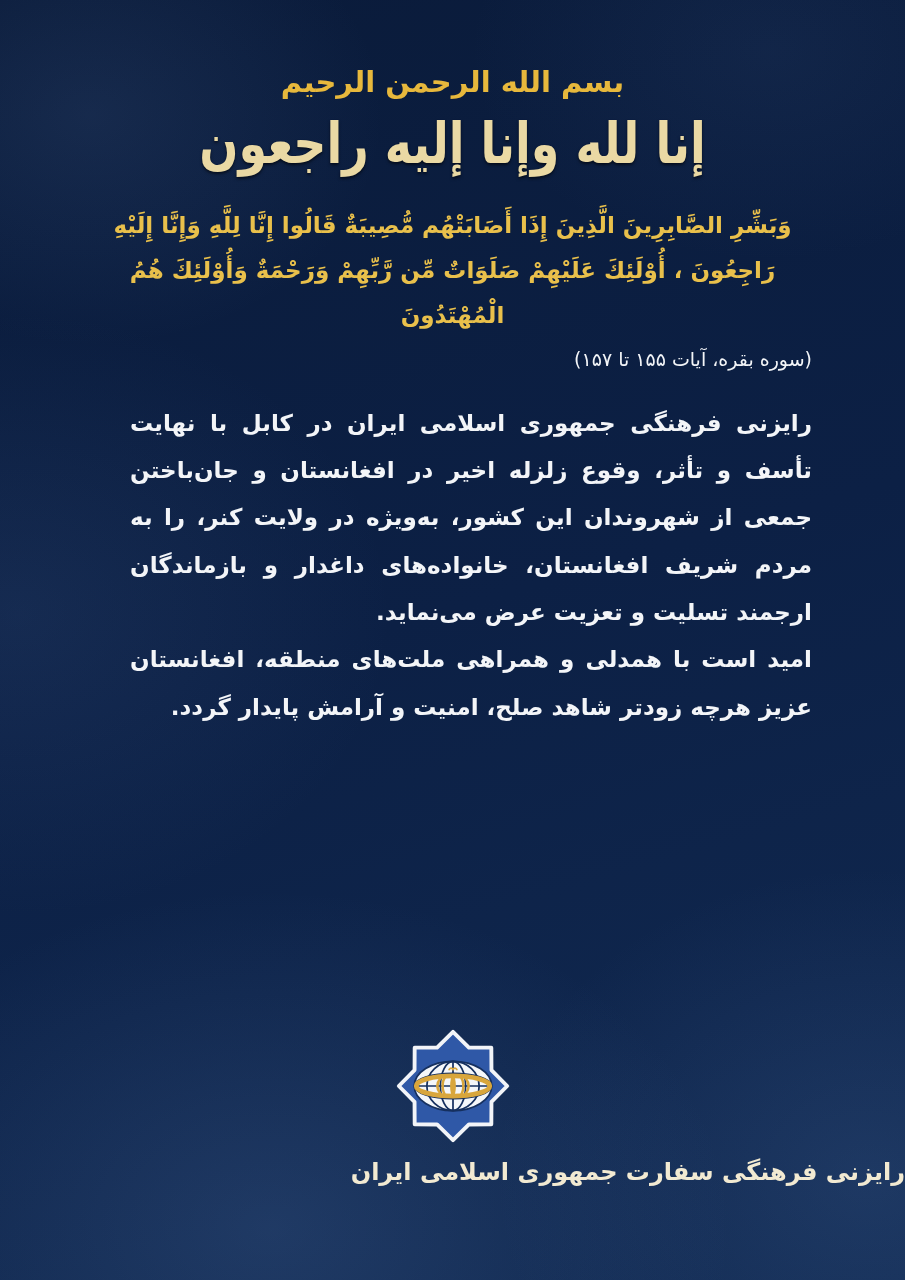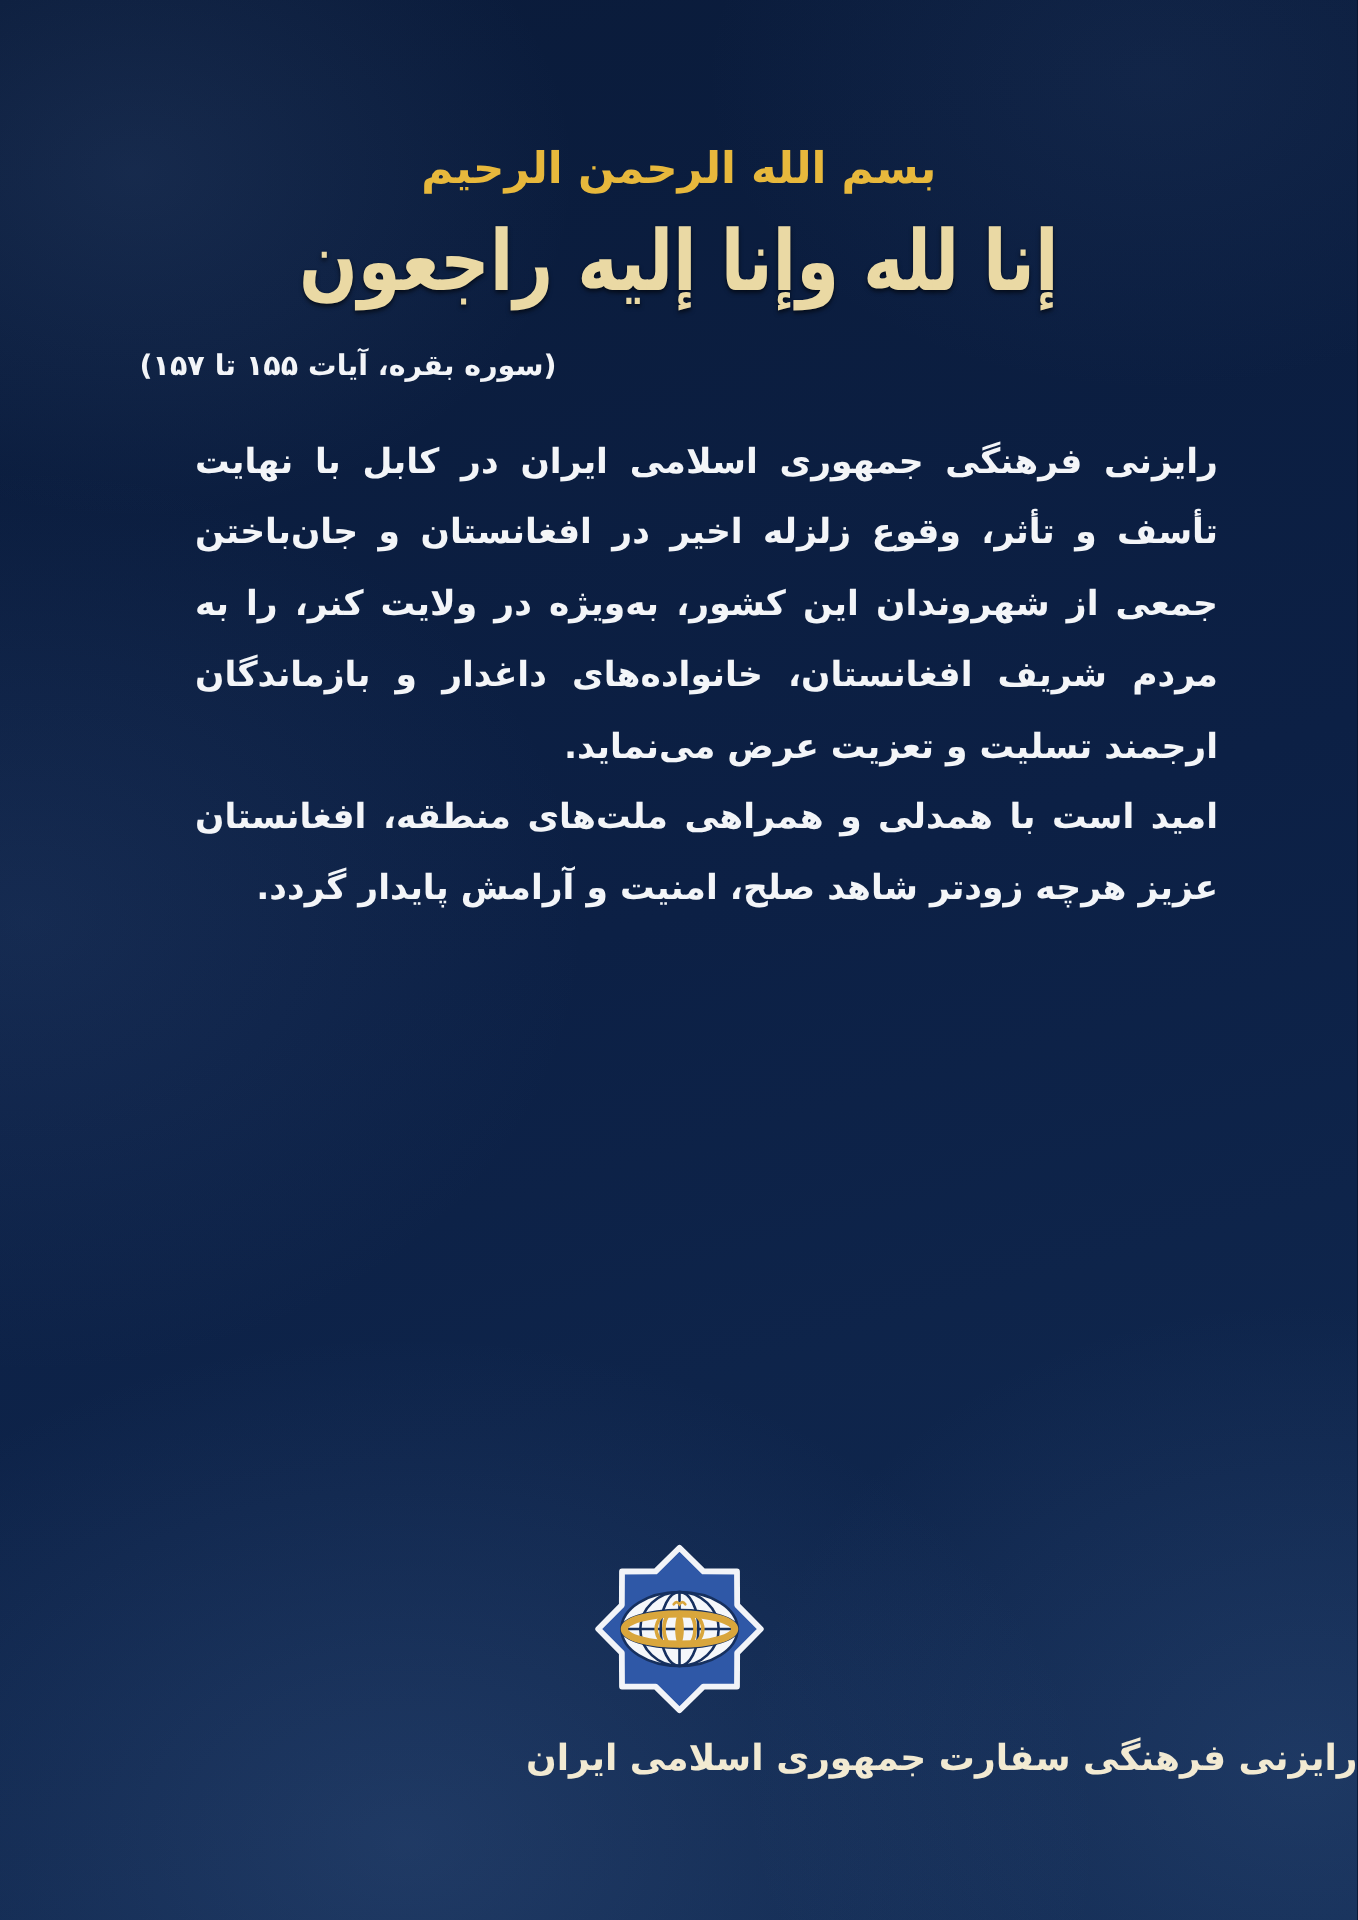--- a/index.html
+++ b/index.html
@@ -12,21 +12,21 @@
     background:
       radial-gradient(ellipse 420px 330px at 10% 9%,  rgba(96,128,178,0.14), transparent 70%),
       radial-gradient(ellipse 520px 420px at 2% 48%,  rgba(88,122,176,0.13), transparent 72%),
       radial-gradient(ellipse 640px 470px at 30% 96%, rgba(96,134,190,0.20), transparent 72%),
       radial-gradient(ellipse 520px 430px at 96% 92%, rgba(92,130,186,0.18), transparent 72%),
       radial-gradient(ellipse 430px 300px at 85% 4%,  rgba(80,112,164,0.10), transparent 70%),
       linear-gradient(164deg,#0a1b3a 0%, #0c2045 48%, #112a52 100%);
   }
   .content{
     position:absolute;left:0;top:0;right:0;
-    padding:95px 93px 0 93px;
+    padding:65px 93px 0 93px;
   }
   .bismillah{
     text-align:center;
     font-size:29px;font-weight:bold;
     color:#e7b83c;
     margin-bottom:16px;
   }
   .calligraphy{
     text-align:center;
     font-size:50px;font-weight:bold;
@@ -39,22 +39,22 @@
   }
   .verse{
     text-align:center;
     font-size:23px;font-weight:bold;
     line-height:1.95;
     color:#e9c04b;
     padding:0 8px;
     margin-bottom:10px;
   }
   .verse-ref{
-    text-align:left;
-    font-size:19px;font-weight:bold;
+    text-align:right;
+    font-size:19px;font-weight:normal;
     color:#f3f5f8;
     margin-bottom:30px;
   }
   .body-text{
     font-size:23px;font-weight:bold;
     line-height:2.06;
     color:#f3f5f8;
     text-align:justify;
     margin-left:37px;
   }
@@ -78,20 +78,21 @@
   }
 </style>
 </head>
 <body>
 
 <div class="page">
 
   <div class="content" dir="rtl">
     <div class="bismillah">بسم الله الرحمن الرحیم</div>
     <div class="calligraphy">إنا لله وإنا إليه راجعون</div>
+    <div class="verse">وَبَشِّرِ الصَّابِرِينَ الَّذِينَ إِذَا أَصَابَتْهُم مُّصِيبَةٌ قَالُوا إِنَّا لِلَّهِ وَإِنَّا إِلَيْهِ رَاجِعُونَ ، أُوْلَئِكَ عَلَيْهِمْ صَلَوَاتٌ مِّن رَّبِّهِمْ وَرَحْمَةٌ وَأُوْلَئِكَ هُمُ الْمُهْتَدُونَ</div>
     <div class="verse-ref">(سوره بقره، آیات ۱۵۵ تا ۱۵۷)</div>
     <div class="body-text">
       <p>رایزنی فرهنگی جمهوری اسلامی ایران در کابل با نهایت تأسف و تأثر، وقوع زلزله اخیر در افغانستان و جان‌باختن جمعی از شهروندان این کشور، به‌ویژه در ولایت کنر، را به مردم شریف افغانستان، خانواده‌های داغدار و بازماندگان ارجمند تسلیت و تعزیت عرض می‌نماید.</p>
       <p>امید است با همدلی و همراهی ملت‌های منطقه، افغانستان عزیز هرچه زودتر شاهد صلح، امنیت و آرامش پایدار گردد.</p>
     </div>
   </div>
 
   <div class="logo">
     <svg viewBox="-62 -62 124 124" width="120" height="120">
       <polygon points="0,-56 16.46,-39.73 39.6,-39.6 39.73,-16.46 56,0 39.73,16.46 39.6,39.6 16.46,39.73 0,56 -16.46,39.73 -39.6,39.6 -39.73,16.46 -56,0 -39.73,-16.46 -39.6,-39.6 -16.46,-39.73" stroke="#f2f4f8" stroke-width="4" stroke-linejoin="round" fill="#2f58a7"></polygon>

